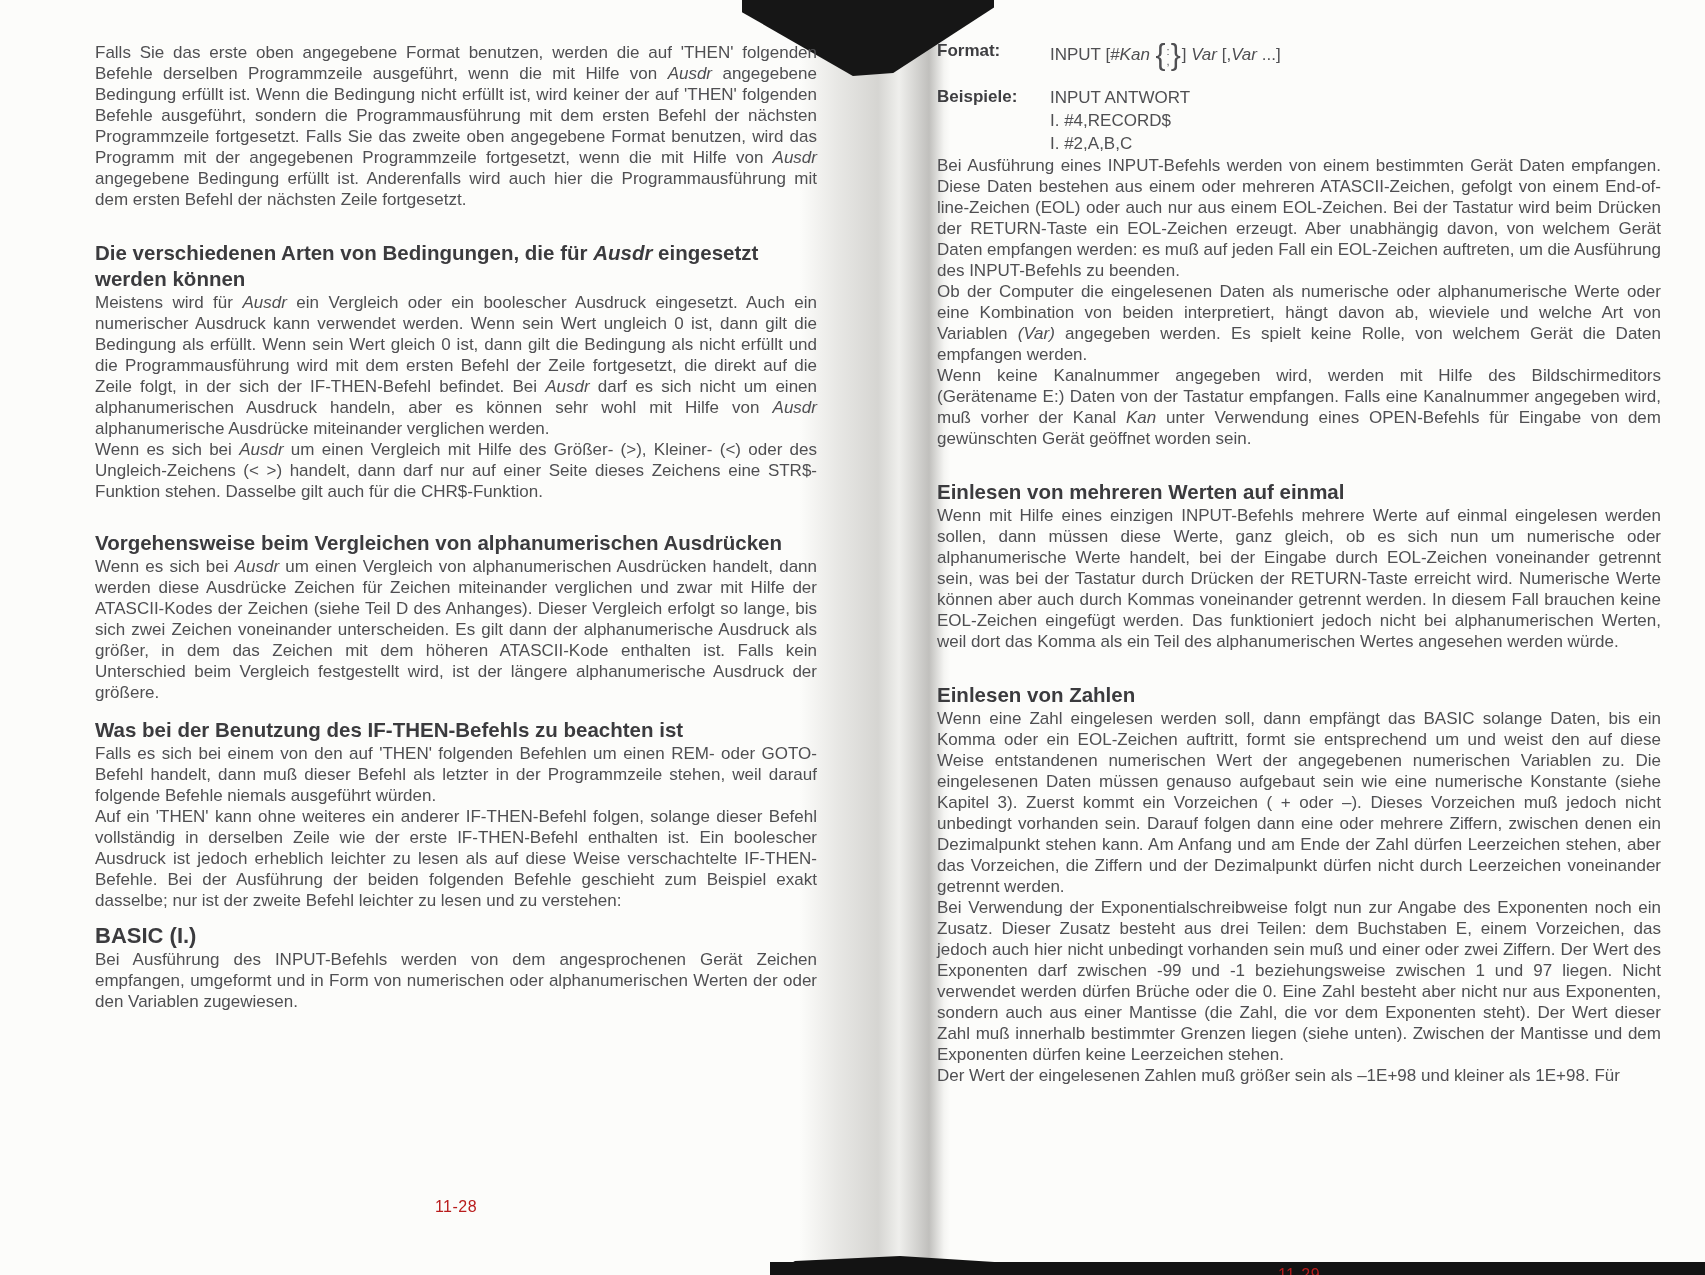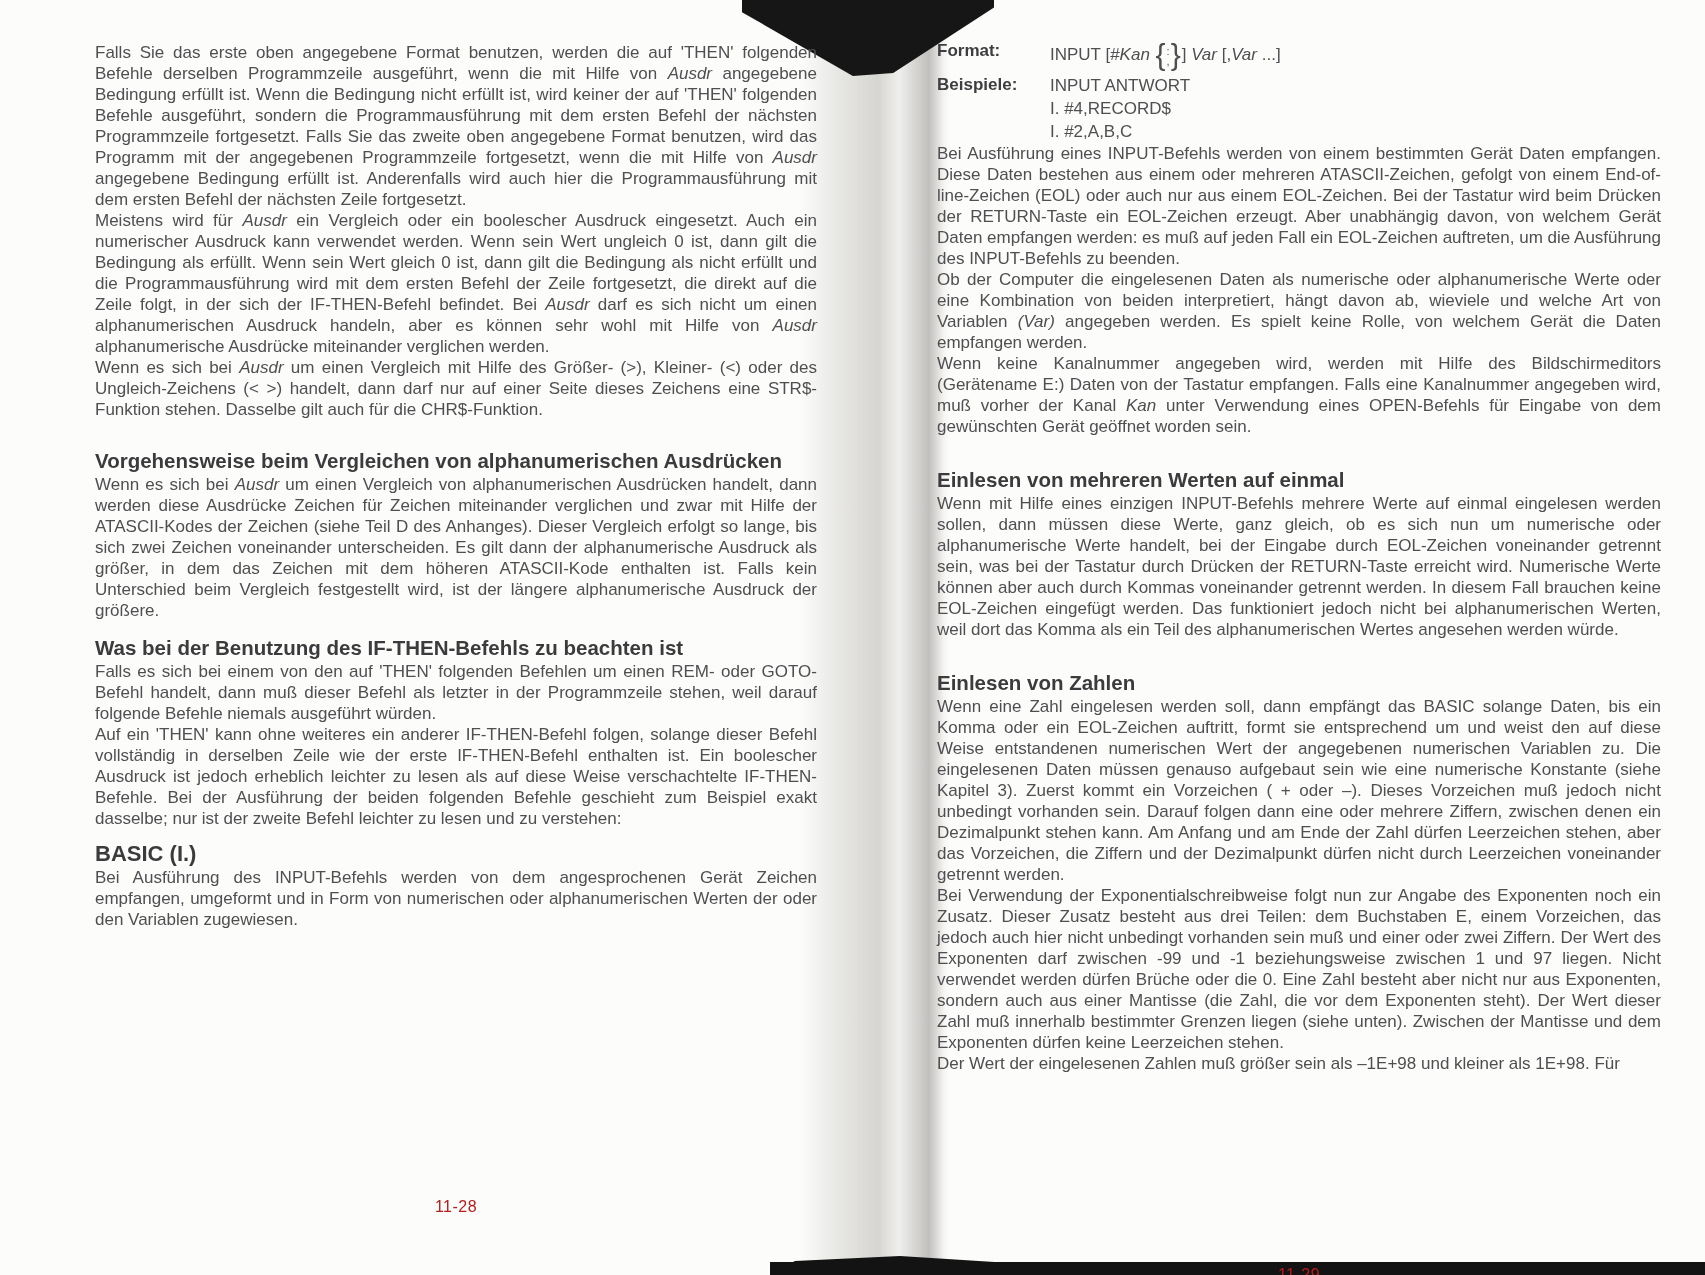--- a/index.html
+++ b/index.html
@@ -28,21 +28,21 @@
   .it{font-style:italic;}
   h2{font-size:20.5px;line-height:26px;color:#3b3b3e;margin:0;text-align:left;font-weight:bold;}
   h2.big{font-size:22px;}
   .mt30{margin-top:30px;} .mt28{margin-top:28px;} .mt26{margin-top:14px;}
   .mt24{margin-top:24px;} .mt22{margin-top:22px;} .mt20{margin-top:20px;} .mt12{margin-top:12px;}
   .code{margin-top:10px;line-height:23px;text-align:left;}
   .pagenum{position:absolute;text-align:center;color:#b91c1c;font-size:16px;letter-spacing:0.5px;}
   .pagenum.l{top:1198px;left:95px;width:722px;}
   .pagenum.r{top:1266px;left:937px;width:724px;}
   
-  .format-table{display:grid;grid-template-columns:113px auto;row-gap:4px;text-align:left;}
+  .format-table{display:grid;grid-template-columns:113px auto;row-gap:16px;text-align:left;}
   .flabel{font-weight:bold;color:#3e3e41;}
   .fvalue{line-height:30px;}
   .fexamples div{line-height:23px;}
   .choice{display:inline-flex;align-items:center;vertical-align:middle;margin:0 1px;}
   .brace{font-size:30px;font-weight:300;line-height:26px;transform:translateY(-1px);}
   .stack{display:inline-flex;flex-direction:column;align-items:center;font-size:11px;
          line-height:10px;padding:0 1px;}
 </style>
 </head>
 <body>
@@ -50,20 +50,21 @@
 <div class="scan">
 
   <div class="gutter"></div>
   <div class="spine-top"></div>
   <div class="spine-bottom-wedge"></div>
   <div class="spine-bottom"></div>
 
   <div class="page left">
     <p>Falls Sie das erste oben angegebene Format benutzen, werden die auf 'THEN' folgenden Befehle derselben Programmzeile ausgeführt, wenn die mit Hilfe von <span class="it">Ausdr</span> angegebene Bedingung erfüllt ist. Wenn die Bedingung nicht erfüllt ist, wird keiner der auf 'THEN' folgenden Befehle ausgeführt, sondern die Programmausführung mit dem ersten Befehl der nächsten Programmzeile fortgesetzt. Falls Sie das zweite oben angegebene Format benutzen, wird das Programm mit der angegebenen Programmzeile fortgesetzt, wenn die mit Hilfe von <span class="it">Ausdr</span> angegebene Bedingung erfüllt ist. Anderenfalls wird auch hier die Programmausführung mit dem ersten Befehl der nächsten Zeile fortgesetzt.</p>
 
+    <h2 class="mt30">Die verschiedenen Arten von Bedingungen, die für <span class="it">Ausdr</span> eingesetzt<br>werden können</h2>
     <p class="mt26">Meistens wird für <span class="it">Ausdr</span> ein Vergleich oder ein boolescher Ausdruck eingesetzt. Auch ein numerischer Ausdruck kann verwendet werden. Wenn sein Wert ungleich 0 ist, dann gilt die Bedingung als erfüllt. Wenn sein Wert gleich 0 ist, dann gilt die Bedingung als nicht erfüllt und die Programmausführung wird mit dem ersten Befehl der Zeile fortgesetzt, die direkt auf die Zeile folgt, in der sich der IF-THEN-Befehl befindet. Bei <span class="it">Ausdr</span> darf es sich nicht um einen alphanumerischen Ausdruck handeln, aber es können sehr wohl mit Hilfe von <span class="it">Ausdr</span> alphanumerische Ausdrücke miteinander verglichen werden.</p>
     <p>Wenn es sich bei <span class="it">Ausdr</span> um einen Vergleich mit Hilfe des Größer- (&gt;), Kleiner- (&lt;) oder des Ungleich-Zeichens (&lt; &gt;) handelt, dann darf nur auf einer Seite dieses Zeichens eine STR$-Funktion stehen. Dasselbe gilt auch für die CHR$-Funktion.</p>
 
     <h2 class="mt28">Vorgehensweise beim Vergleichen von alphanumerischen Ausdrücken</h2>
     <p class="mt22">Wenn es sich bei <span class="it">Ausdr</span> um einen Vergleich von alphanumerischen Ausdrücken handelt, dann werden diese Ausdrücke Zeichen für Zeichen miteinander verglichen und zwar mit Hilfe der ATASCII-Kodes der Zeichen (siehe Teil D des Anhanges). Dieser Vergleich erfolgt so lange, bis sich zwei Zeichen voneinander unterscheiden. Es gilt dann der alphanumerische Ausdruck als größer, in dem das Zeichen mit dem höheren ATASCII-Kode enthalten ist. Falls kein Unterschied beim Vergleich festgestellt wird, ist der längere alphanumerische Ausdruck der größere.</p>
 
     <h2 class="mt26">Was bei der Benutzung des IF-THEN-Befehls zu beachten ist</h2>
     <p class="mt22">Falls es sich bei einem von den auf 'THEN' folgenden Befehlen um einen REM- oder GOTO-Befehl handelt, dann muß dieser Befehl als letzter in der Programmzeile stehen, weil darauf folgende Befehle niemals ausgeführt würden.</p>
     <p>Auf ein 'THEN' kann ohne weiteres ein anderer IF-THEN-Befehl folgen, solange dieser Befehl vollständig in derselben Zeile wie der erste IF-THEN-Befehl enthalten ist. Ein boolescher Ausdruck ist jedoch erheblich leichter zu lesen als auf diese Weise verschachtelte IF-THEN-Befehle. Bei der Ausführung der beiden folgenden Befehle geschieht zum Beispiel exakt dasselbe; nur ist der zweite Befehl leichter zu lesen und zu verstehen:</p>
 

